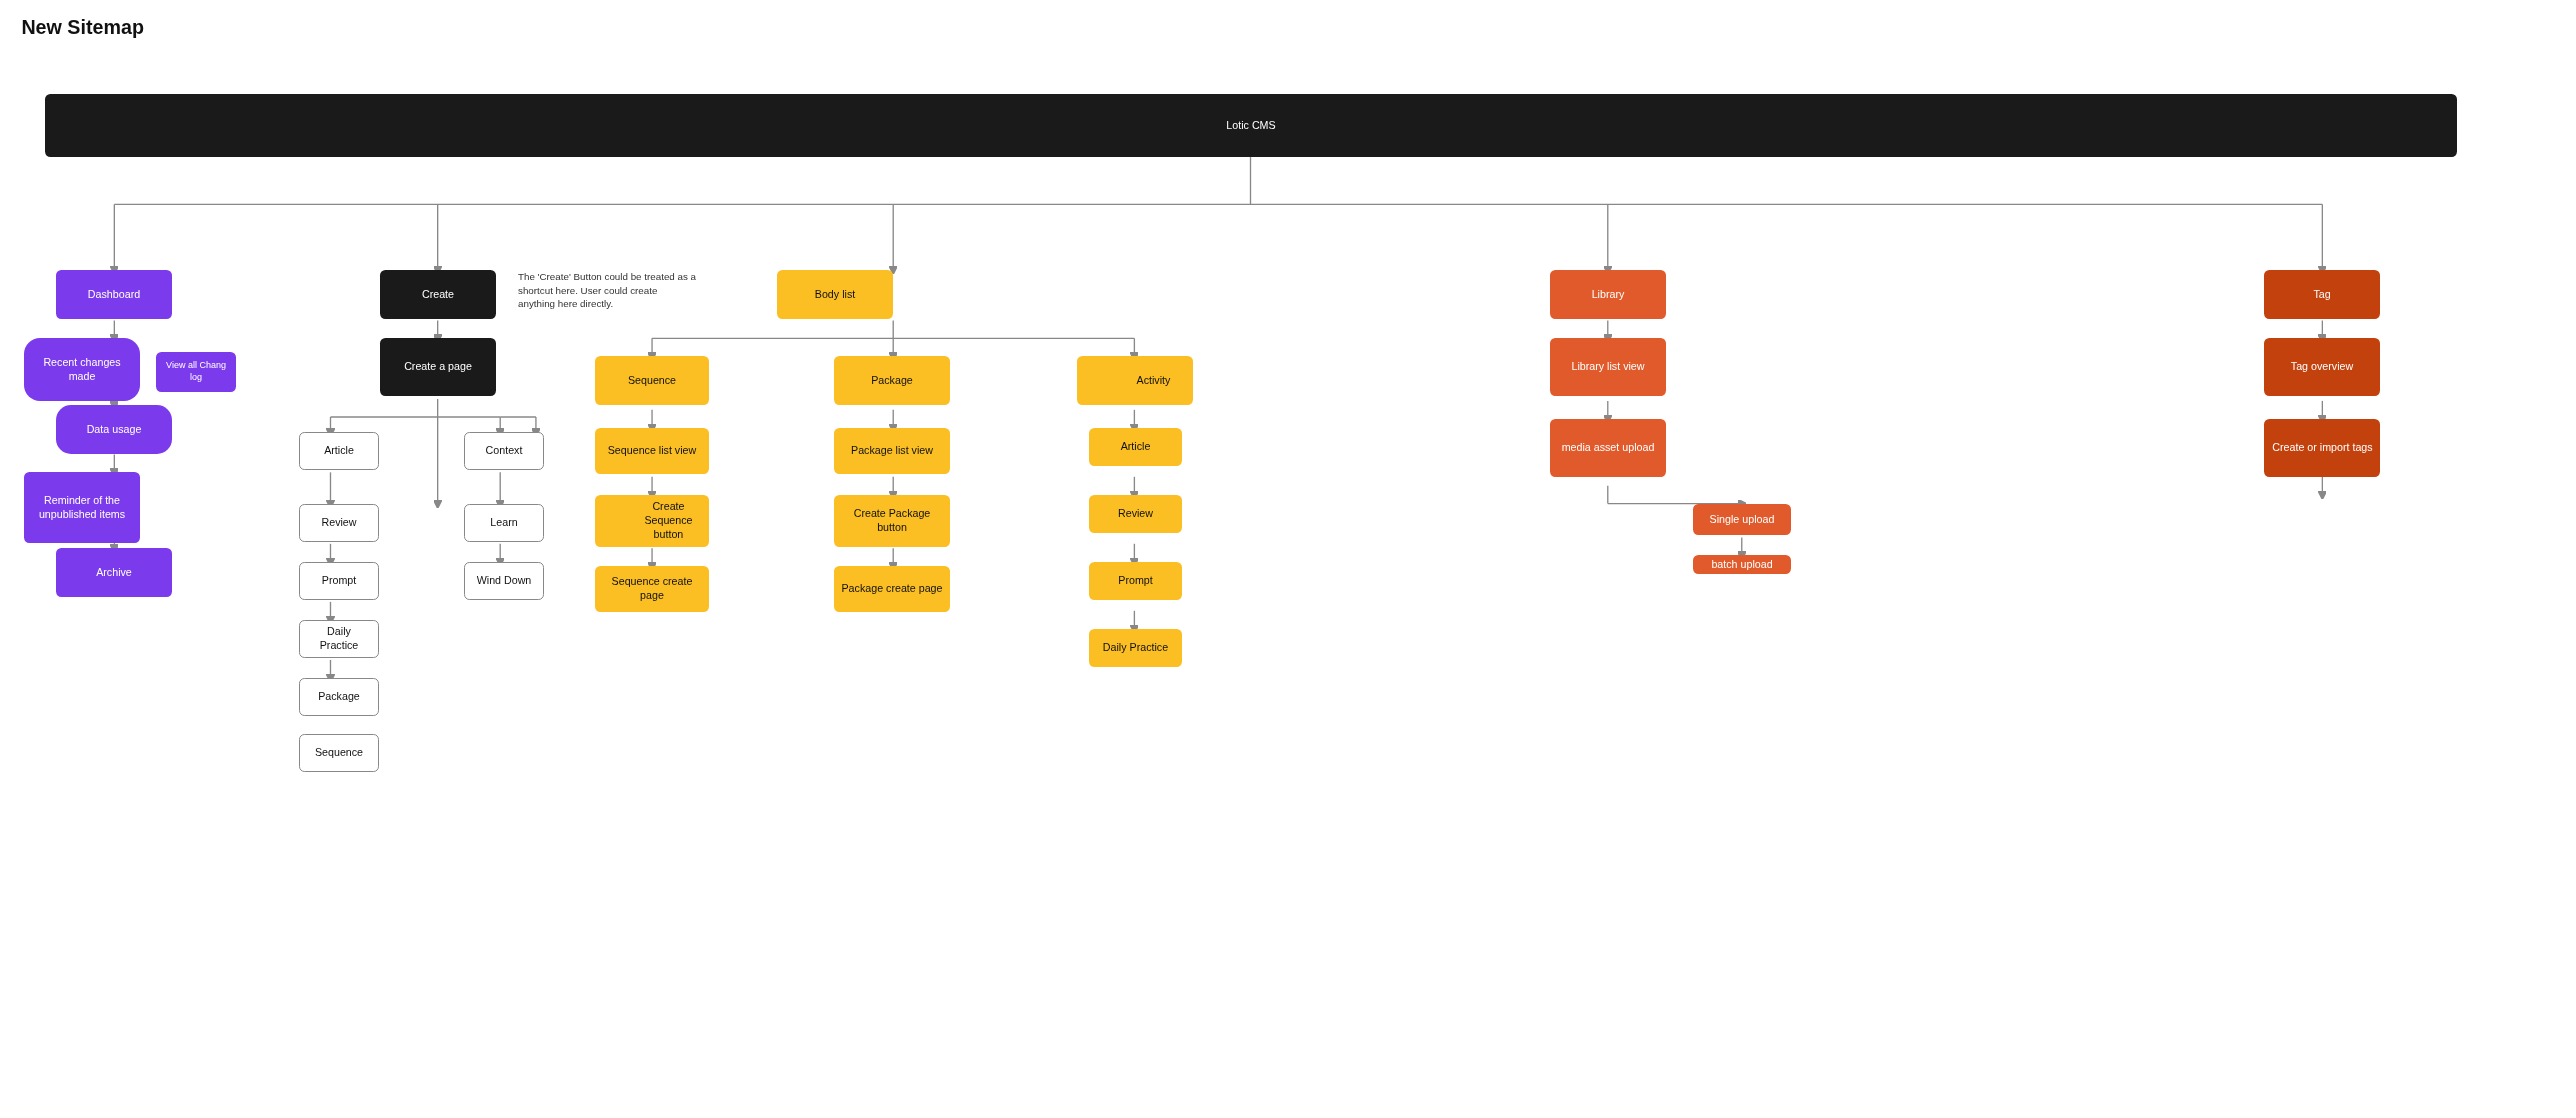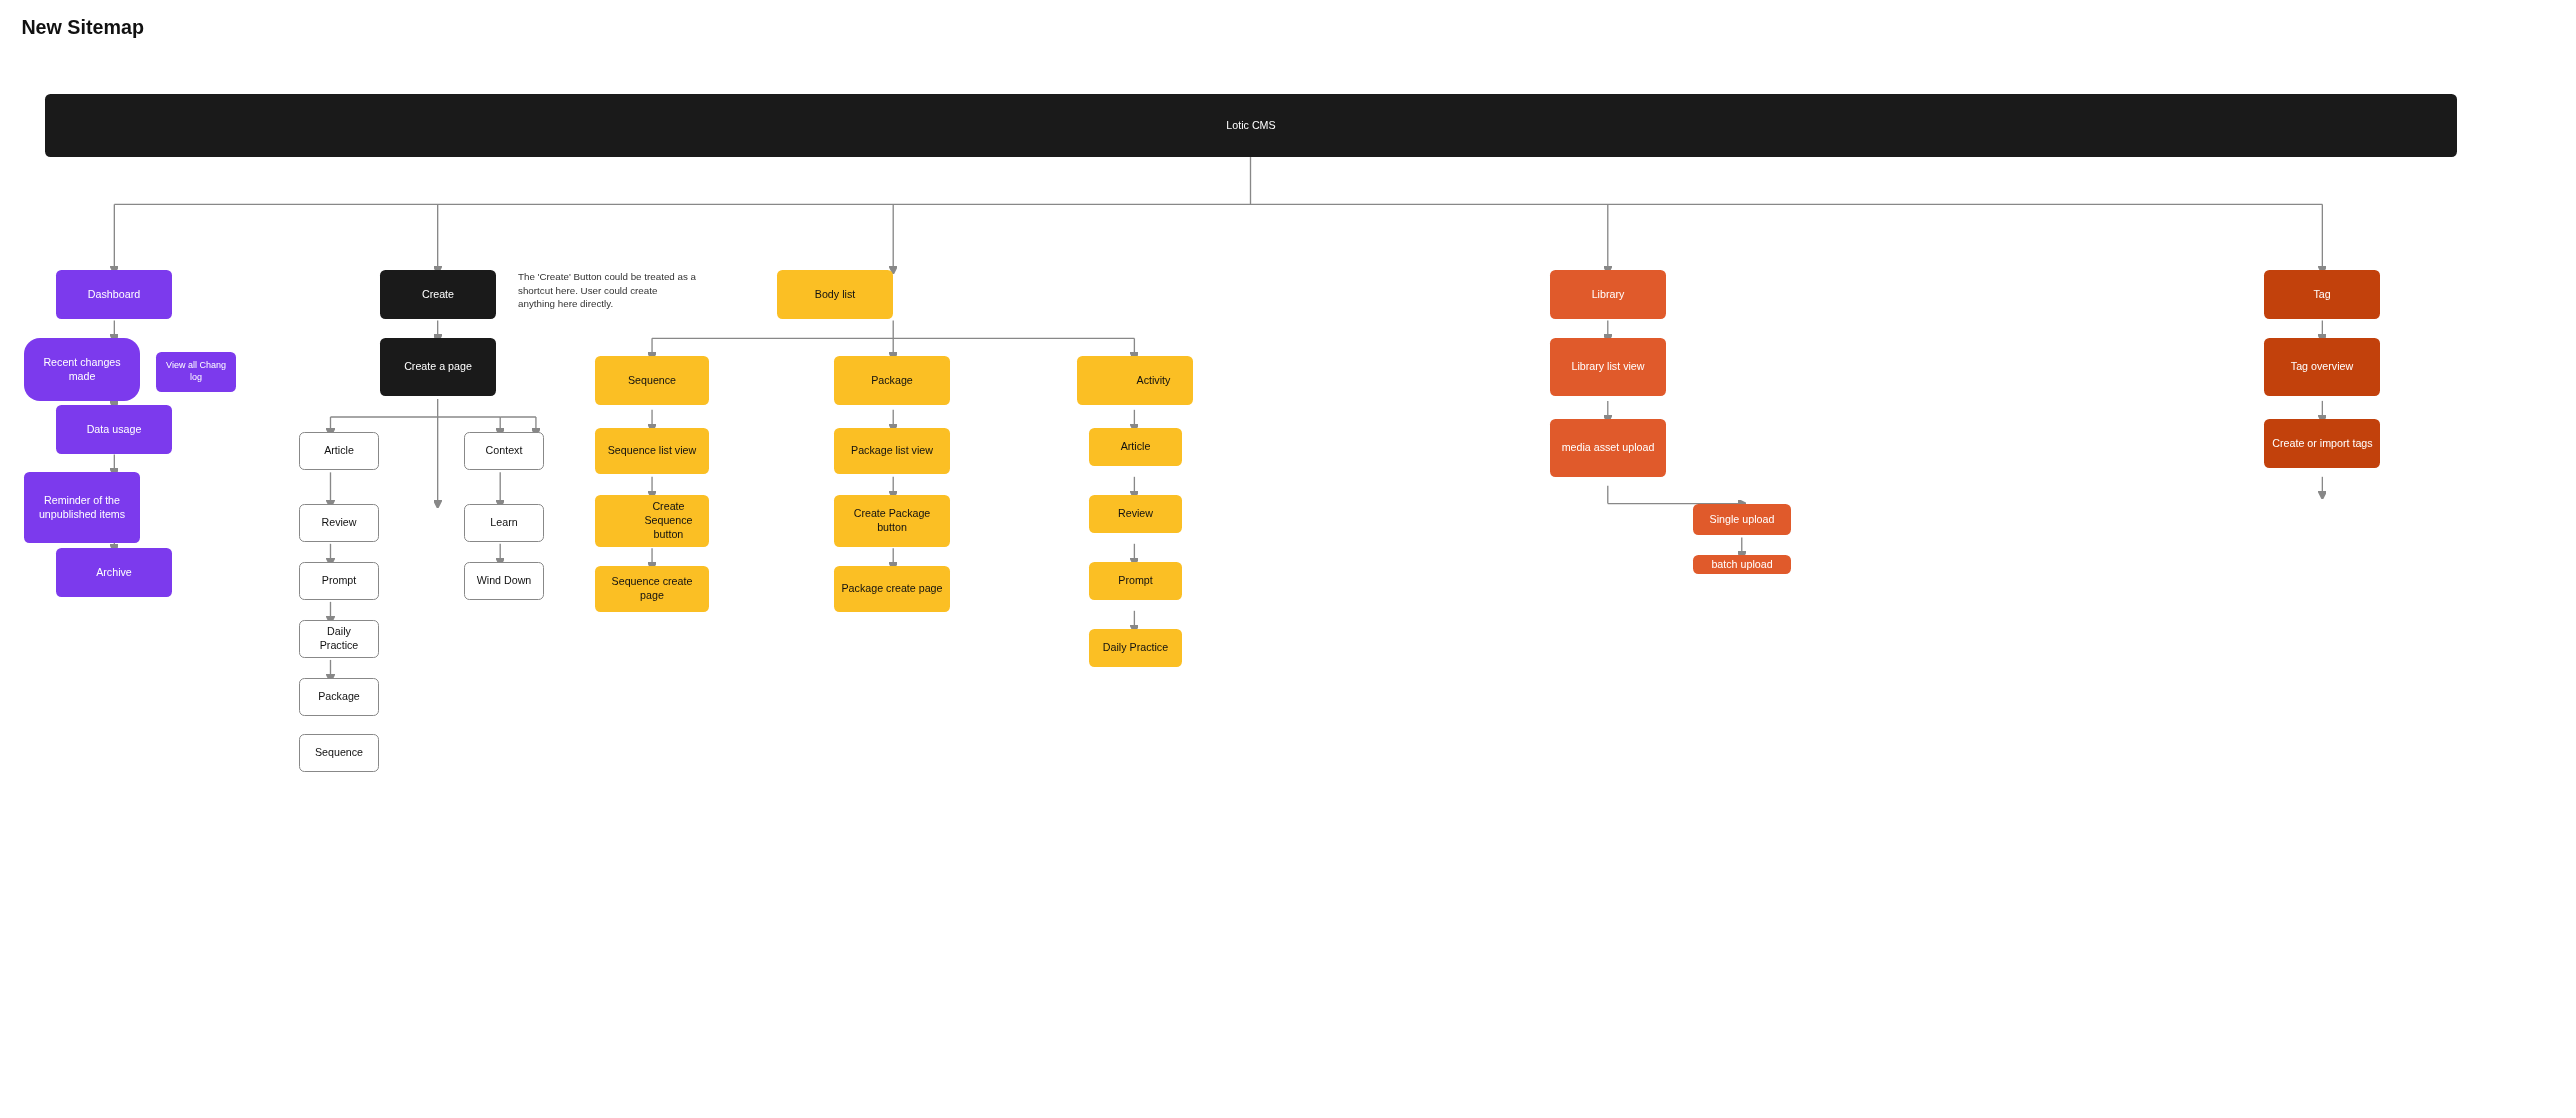--- a/index.html
+++ b/index.html
@@ -166,21 +166,21 @@
 
   <div class="node node-purple" style="left:56px;top:222px;width:116px;height:49px;">
     <span>Dashboard</span>
   </div>
   <div class="node node-purple" style="left:24px;top:290px;width:116px;height:63px;border-radius:16px;">
     <span>Recent changes made</span>
   </div>
   <div class="node node-purple node-small" style="left:156px;top:304px;width:80px;height:40px;">
     <span>View all Chang log</span>
   </div>
-  <div class="node node-purple" style="left:56px;top:357px;width:116px;height:49px;">
+  <div class="node node-purple" style="left:56px;top:357px;width:116px;height:49px;border-radius:15px;">
     <span>Data usage</span>
   </div>
   <div class="node node-purple" style="left:24px;top:424px;width:116px;height:71px;">
     <span>Reminder of the unpublished items</span>
   </div>
   <div class="node node-purple" style="left:56px;top:500px;width:116px;height:49px;">
     <span>Archive</span>
   </div>
 
   <div class="node node-black" style="left:380px;top:222px;width:116px;height:49px;">
@@ -283,18 +283,18 @@
   <div class="node node-orange" style="left:1693px;top:507px;width:98px;height:19px;">
     <span>batch upload</span>
   </div>
 
   <div class="node node-green" style="left:2264px;top:222px;width:116px;height:49px;">
     <span>Tag</span>
   </div>
   <div class="node node-green" style="left:2264px;top:290px;width:116px;height:58px;">
     <span>Tag overview</span>
   </div>
-  <div class="node node-green" style="left:2264px;top:371px;width:116px;height:49px;padding-left:8px;">
+  <div class="node node-green" style="left:2264px;top:371px;width:116px;height:58px;padding-left:8px;">
     <span>Create or import tags</span>
   </div>
 
 </div>
 
 
 </body></html>

